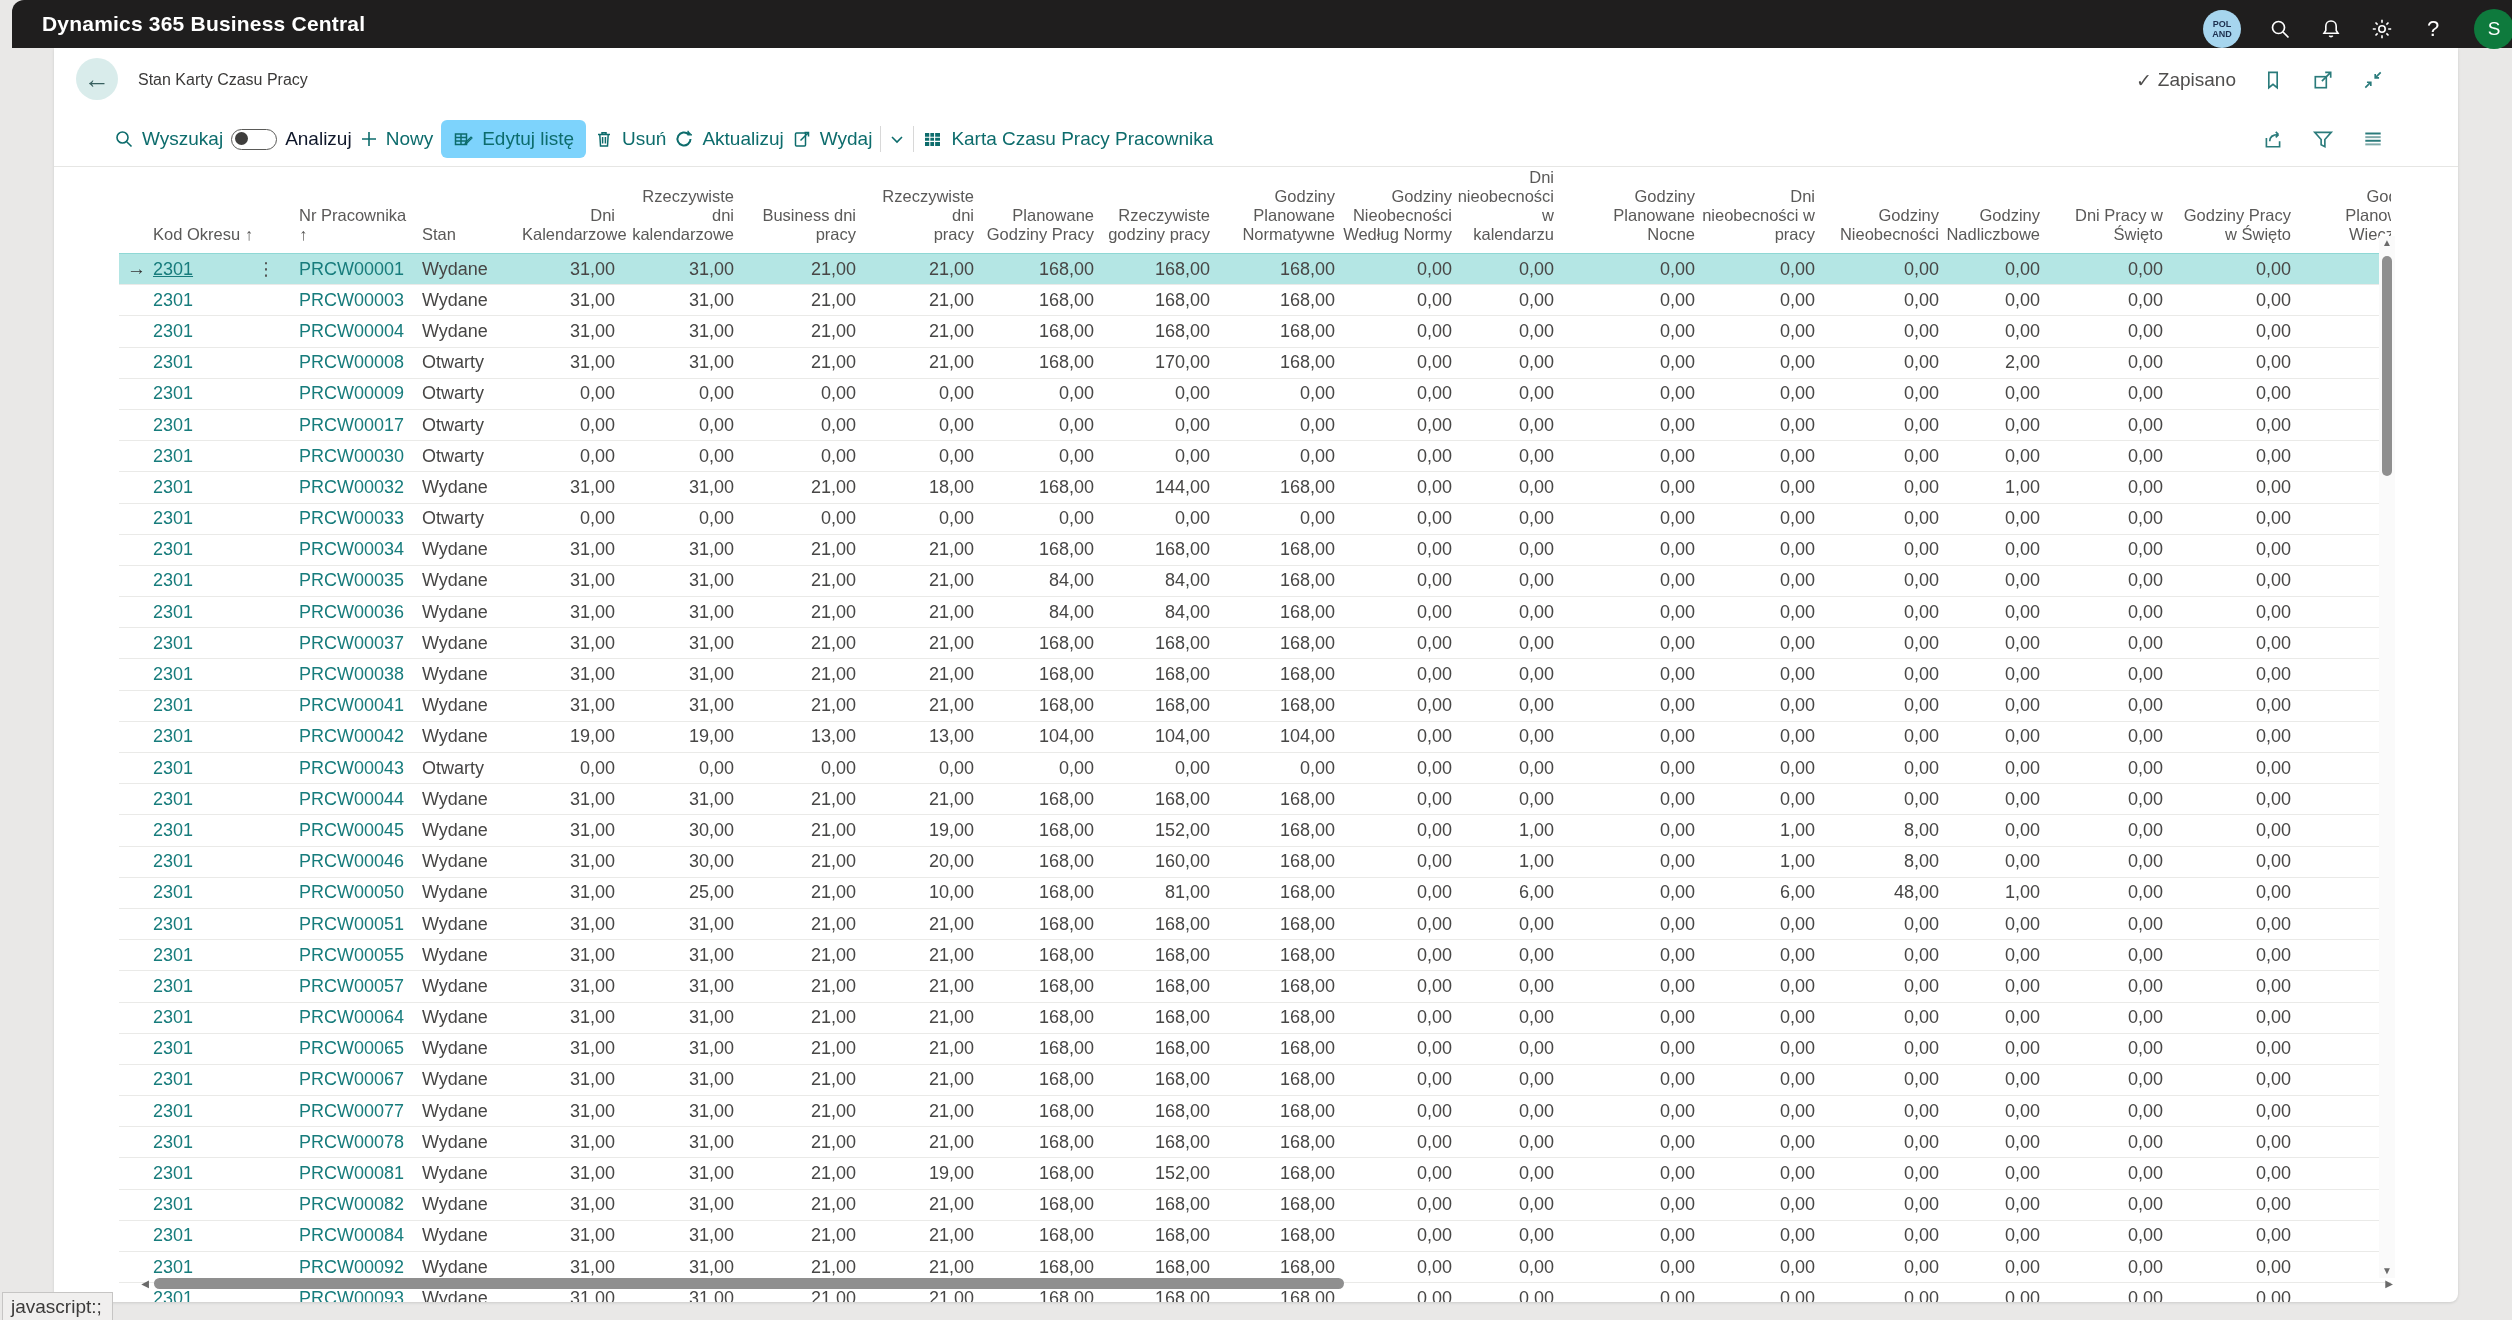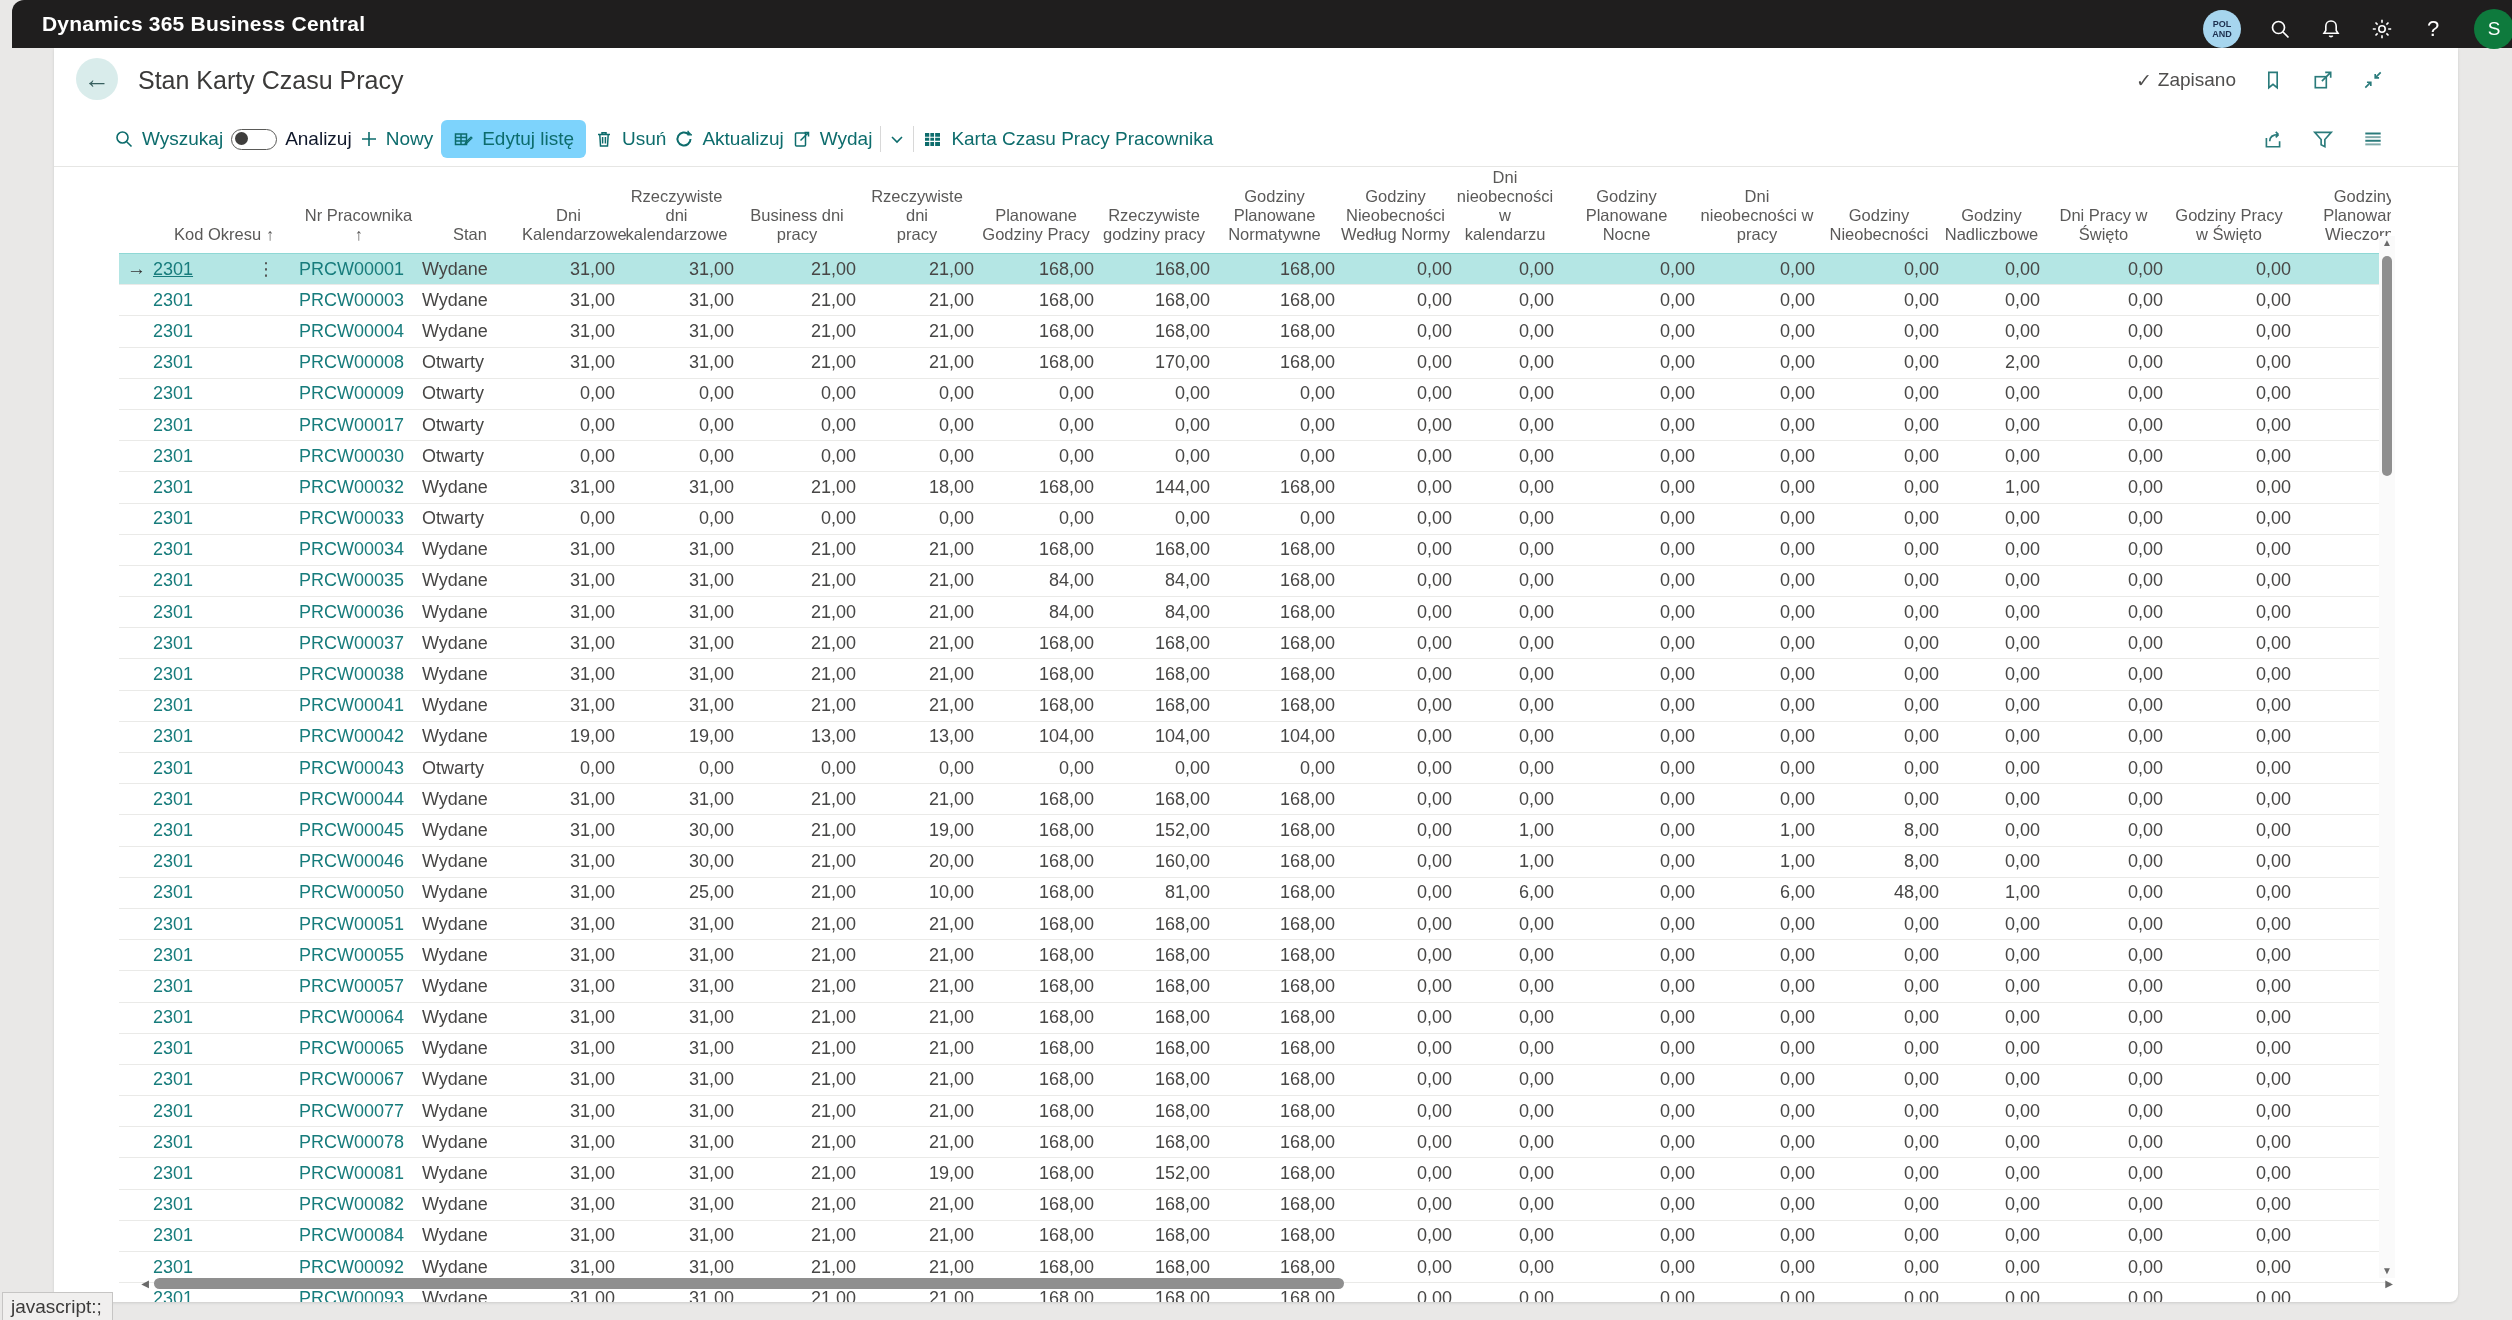--- a/index.html
+++ b/index.html
@@ -22,21 +22,21 @@
   
   .card { position:absolute; left:54px; top:48px; width:2404px; height:1254px; background:#fff;
           border-radius:0 0 8px 8px; box-shadow:0 1px 3px rgba(0,0,0,.12); }
 
   
   .page-head { position:absolute; left:0; top:0; width:100%; height:64px; }
   .back-btn { position:absolute; left:22px; top:10px; width:42px; height:42px; border-radius:50%;
               background:#d9eceb; display:flex; align-items:center; justify-content:center;
               color:#38605f; font-size:26px; cursor:pointer; }
   .page-title { position:absolute; left:84px; top:0; height:64px; display:flex; align-items:center;
-                font-size:25px; color:#3b3a39; }
+                font-size:16px; color:#3b3a39; }
   .head-right { position:absolute; right:72px; top:0; height:64px; display:flex; align-items:center; gap:24px; }
   .saved { display:flex; align-items:center; gap:6px; color:#4f4e4d; font-size:19px; }
   .hr-icon { width:26px; height:26px; color:#2a7b7b; display:flex; align-items:center; justify-content:center; }
 
   
   .toolbar { position:absolute; left:0; top:64px; width:100%; height:54px; display:flex; align-items:center;
              padding-left:60px; gap:8px; }
   .tbi { display:flex; align-items:center; gap:8px; color:#0d6c6c; font-size:19px; cursor:pointer; white-space:nowrap; }
   .tbi svg { display:block; }
   .tbi.dark { color:#0f172a; }
@@ -45,21 +45,21 @@
   .toggle .knob { position:absolute; left:3px; top:2.2px; width:13px; height:13px; border-radius:50%; background:#3f3e3d; }
   .vsep { width:1px; height:26px; background:#d8d8d8; }
   .toolbar-right { position:absolute; right:72px; top:64px; height:54px; display:flex; align-items:center; gap:24px; }
   .toolbar-divider { position:absolute; left:0; top:118px; width:100%; height:1px; background:#e6e6e4; }
 
   
   .grid-wrap { position:absolute; left:65px; top:120px; width:2272px; height:1134px; overflow:hidden; }
   table.grid { border-collapse:collapse; table-layout:fixed; width:2272px; }
   th { vertical-align:bottom; font-weight:400; font-size:16.5px; color:#5a5958; line-height:19px;
        padding:0 2px 9px 2px; height:68px; }
-  th .hl { white-space:pre-line;text-align:center; }
+  th .hl { white-space:pre-line; }
   th.num { text-align:right; }
   th.txt { text-align:left; }
   td { height:31.2px; font-size:18px; color:#474645; border-top:1px solid #eaeae8; padding:0 2px; vertical-align:middle; }
   td.num { text-align:right; }
   td.txt { text-align:left; }
   tr.selected td { background:#b4e6e4; border-top:1px solid #8fd8d5; }
   a.cell-link { color:#177c7c; text-decoration:none; cursor:pointer; }
   tr.selected a.kod-link { text-decoration:underline; }
   td.kodcell { position:relative; }
   .dots { position:absolute; right:22px; top:4px; color:#4f4e4d; font-size:18px; letter-spacing:0; cursor:pointer; }

